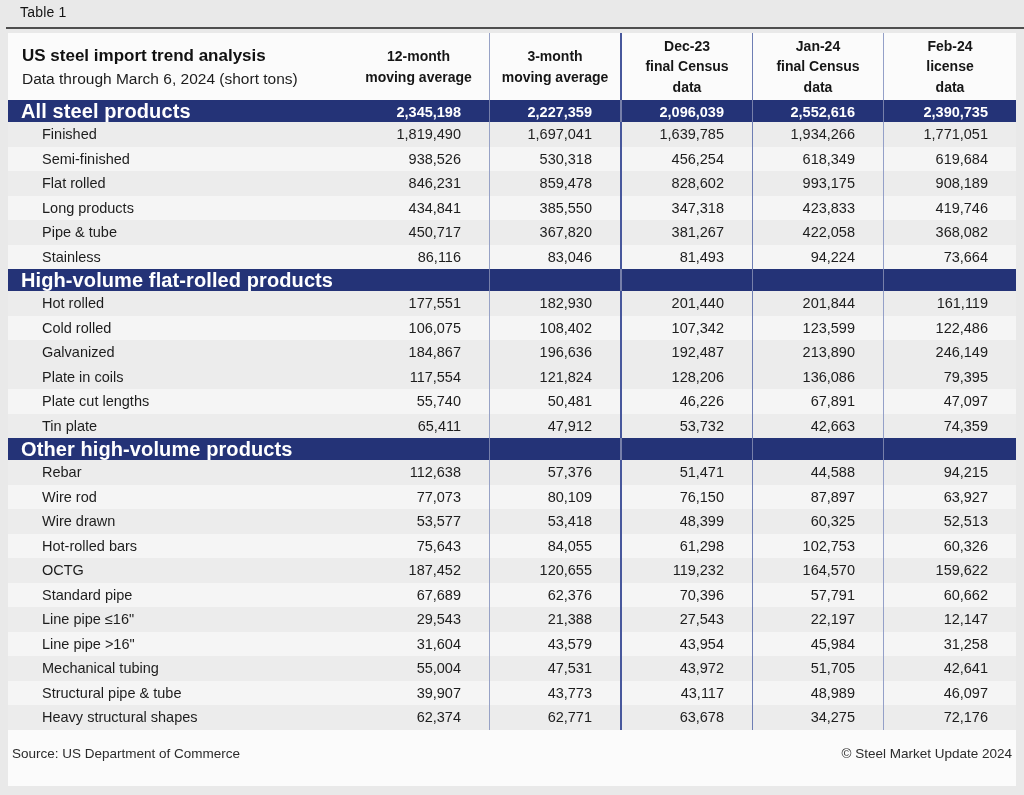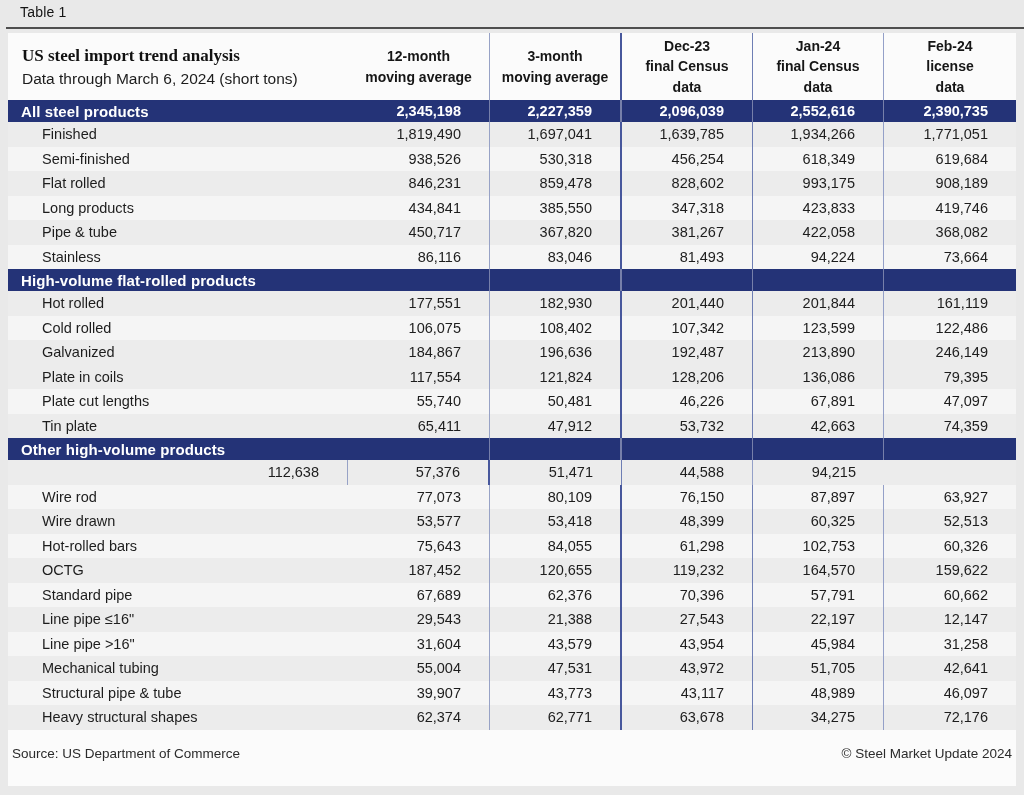--- a/index.html
+++ b/index.html
@@ -35,31 +35,31 @@
   .c{display:flex;align-items:center;box-sizing:border-box;min-width:0;}
   
   .c.s1{border-right:1px solid var(--sep-light,#97a2c6);}
   .c.s2{border-right:2px solid var(--sep-dark,#47579c);}
   .c.s3{border-right:1px solid var(--sep-mid,#6e7eb4);}
   .c.s4{border-right:1px solid var(--sep-soft,#94a0c8);}
   .r-band .c.s1,.r-band .c.s2,.r-band .c.s3,.r-band .c.s4{border-right-color:rgba(255,255,255,.38);}
   .num{justify-content:flex-end;padding-right:28px;font-size:14.5px;white-space:nowrap;}
   .r-band .num{font-size:14.5px;}
   .lbl{justify-content:flex-start;padding-left:34px;font-size:14.5px;white-space:nowrap;}
-  .band-lbl{padding-left:13px;font-size:15px;letter-spacing:.1px;}
+  .band-lbl{padding-left:13px;font-size:20px;letter-spacing:.1px;}
   
   .hcell{
     flex-direction:column;justify-content:center;align-items:center;
     text-align:center;font-weight:bold;font-size:14px;line-height:1.45;color:#161616;
   }
   .title-block{
     flex-direction:column;align-items:flex-start;justify-content:center;
     padding-left:14px;gap:2px;
   }
-  .tbl-title{font-weight:bold;font-size:17px;color:#111;font-family:Liberation Serif, serif;}
+  .tbl-title{font-weight:bold;font-size:17px;color:#111;}
   .tbl-subtitle{font-size:15.5px;color:#1c1c1c;margin-top:2px;}
   .footer{
     margin-top:auto;display:flex;justify-content:space-between;align-items:flex-end;
     padding:0 4px 25px 4px;font-size:13.5px;color:#2b2b2b;
   }
 </style>
 </head>
 <body style="--page-bg: #e9e9e9; --panel-bg: #fbfbfb; --navy: #243377; --row-alt: #ececec; --row-light: #f5f5f5; --rule: #4f4f4f; --sep-light: #97a2c6; --sep-dark: #47579c; --sep-mid: #6e7eb4; --sep-soft: #94a0c8;">
 
 <div class="page-title">Table 1</div>
@@ -211,20 +211,21 @@
     </div>
     <div class="grid-row r-band">
       <div class="c band-lbl">Other high-volume products</div>
       <div class="c num s1"></div>
       <div class="c num s2"></div>
       <div class="c num s3"></div>
       <div class="c num s4"></div>
       <div class="c num "></div>
     </div>
     <div class="grid-row r-data alt">
+      <div class="c lbl">Rebar</div>
       <div class="c num s1">112,638</div>
       <div class="c num s2">57,376</div>
       <div class="c num s3">51,471</div>
       <div class="c num s4">44,588</div>
       <div class="c num ">94,215</div>
     </div>
     <div class="grid-row r-data lt">
       <div class="c lbl">Wire rod</div>
       <div class="c num s1">77,073</div>
       <div class="c num s2">80,109</div>

